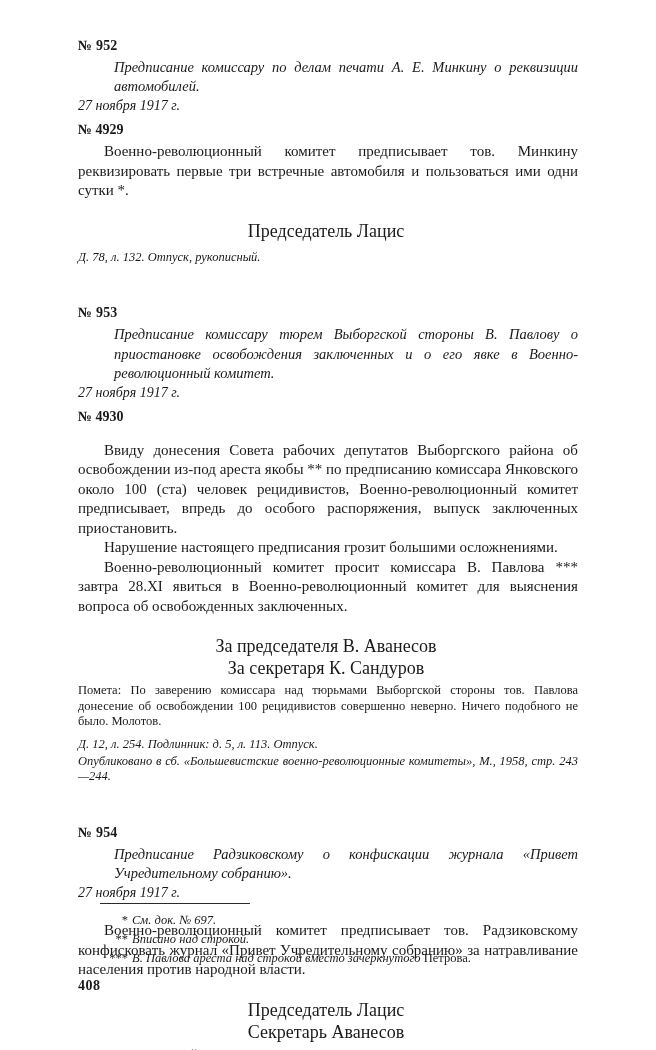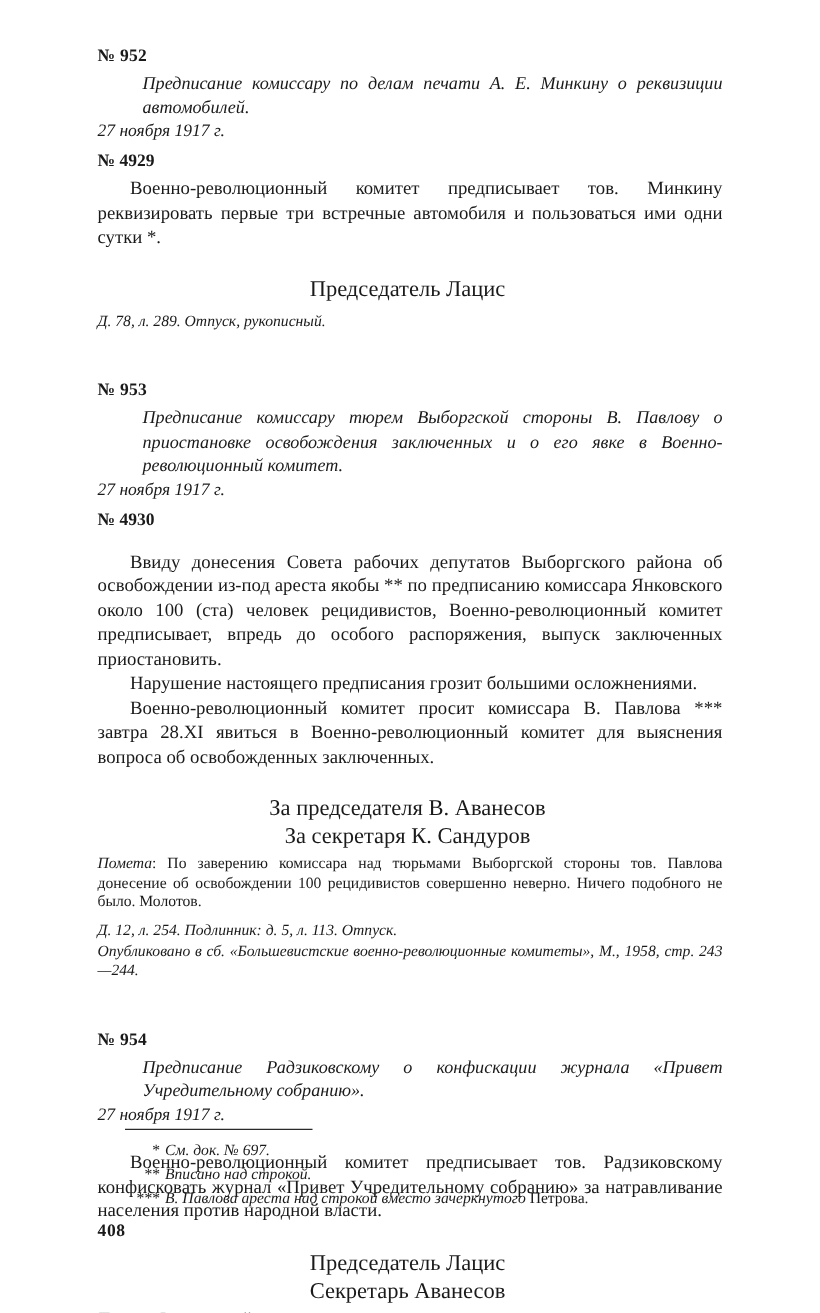--- a/index.html
+++ b/index.html
@@ -75,21 +75,20 @@
     margin: 8px 0 0 0;
     line-height: 1.25;
   }
   .note {
     font-size: 12.5px;
     line-height: 1.22;
     margin: 4px 0 0 0;
     text-align: justify;
   }
   .note .lbl {
-    font-style: italic;
   }
   .pub {
     font-style: italic;
     font-size: 12.5px;
     line-height: 1.25;
     margin: 1px 0 0 0;
     text-align: justify;
   }
   .blk {
     margin-bottom: 0;
@@ -138,21 +137,21 @@
 
   <div class="content">
 
     <div class="blk">
       <div class="doc-num">№ 952</div>
       <div class="doc-title">Предписание комиссару по делам печати А. Е. Минкину о реквизиции автомобилей.</div>
       <div class="doc-date">27 ноября 1917 г.</div>
       <div class="reg-num">№ 4929</div>
       <div class="body-par">Военно-революционный комитет предписывает тов. Минкину реквизировать первые три встречные автомобиля и пользоваться ими одни сутки *.</div>
       <div class="sign">Председатель Лацис</div>
-      <div class="archive">Д. 78, л. 289. Отпуск, рукописный.</div>
+      <div class="archive">Д. 78, л. 132. Отпуск, рукописный.</div>
     </div>
 
     <div class="gap-lg"></div>
 
     <div class="blk">
       <div class="doc-num">№ 953</div>
       <div class="doc-title">Предписание комиссару тюрем Выборгской стороны В. Павлову о приостановке освобождения заключенных и о его явке в Военно-революционный комитет.</div>
       <div class="doc-date">27 ноября 1917 г.</div>
       <div class="reg-num">№ 4930</div>
       <div class="gap-sm"></div>

